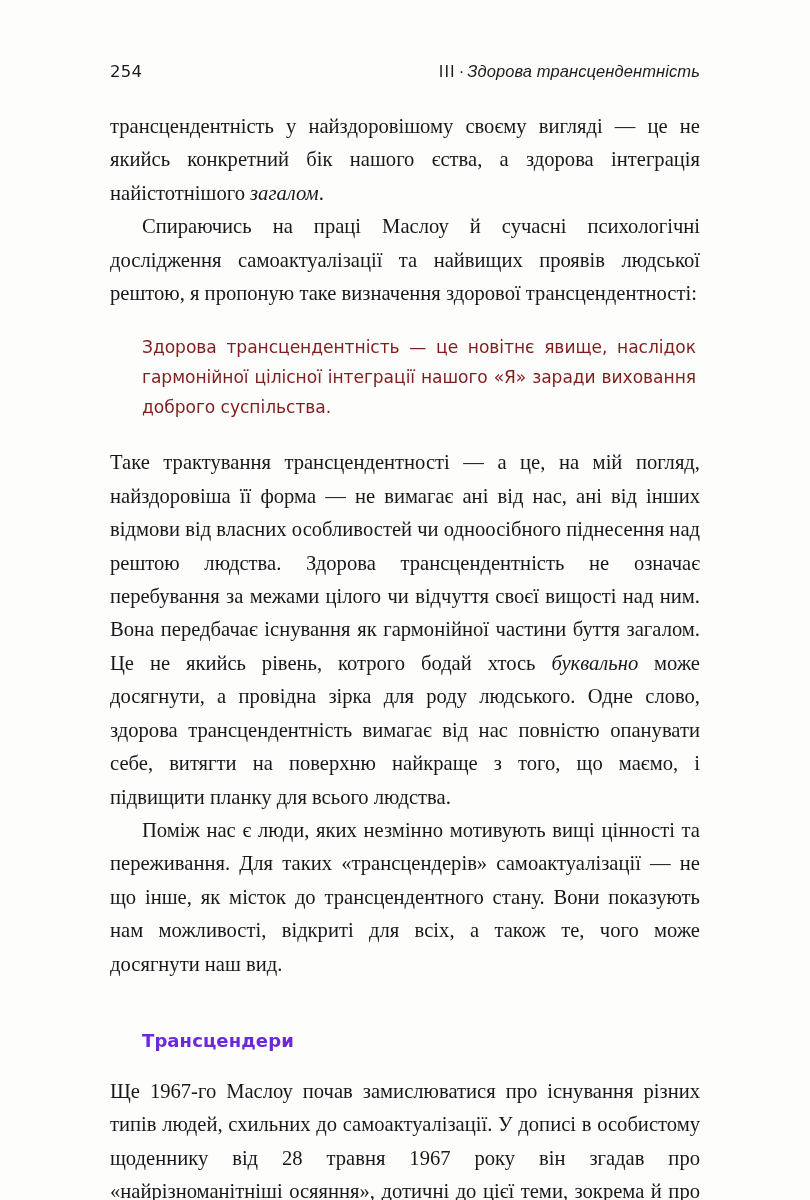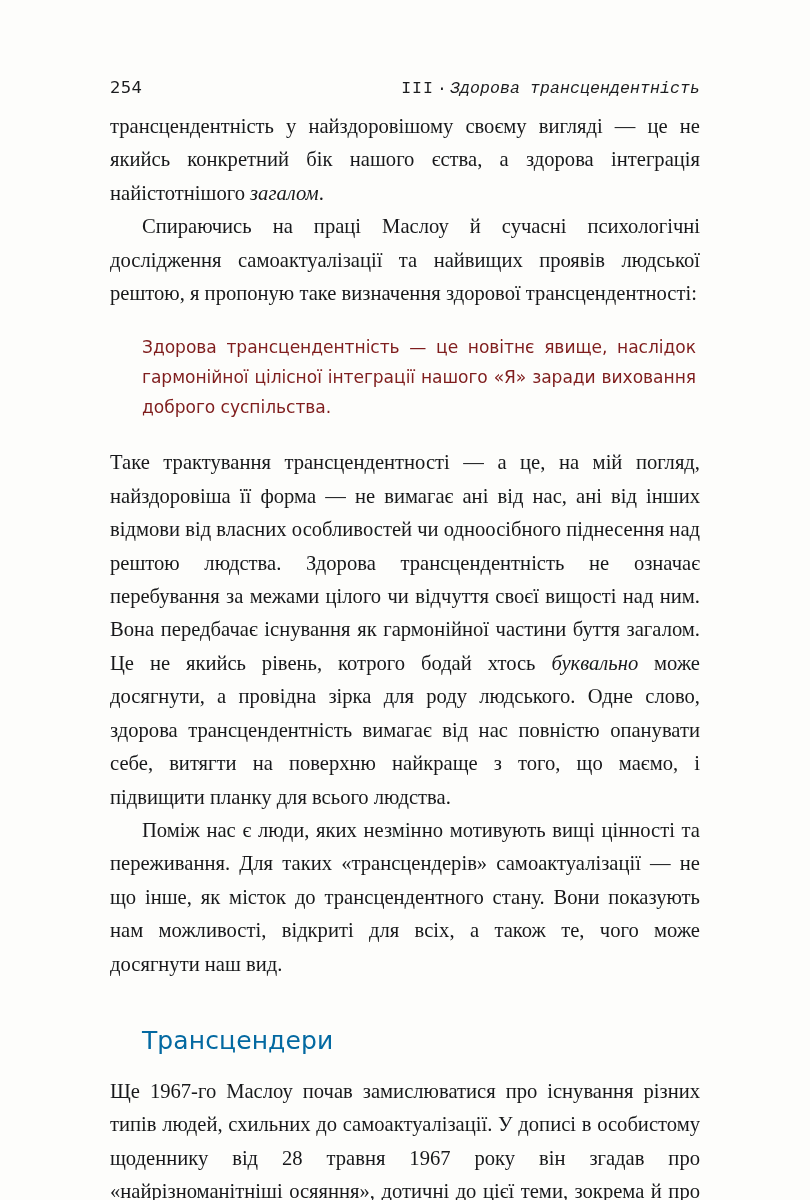--- a/index.html
+++ b/index.html
@@ -20,35 +20,35 @@
     width: 810px;
     height: 1200px;
     box-sizing: border-box;
     background: #fdfdfb;
     overflow: hidden;
   }
 
   
   .running-head {
     position: absolute;
-    top: 78px;
+    top: 62px;
     left: 110px;
     width: 590px;
     display: flex;
     align-items: baseline;
     justify-content: space-between;
   }
   .folio {
     font-family: "DejaVu Sans", "Liberation Sans", sans-serif;
     font-size: 16.5px;
     letter-spacing: 0.2px;
     color: #1b1c1e;
   }
   .head-title {
-    font-family: Liberation Mono, monospace;
+    font-family: Liberation Sans, sans-serif;
     font-style: italic;
     font-size: 16.5px;
     letter-spacing: 0.1px;
     color: #1b1c1e;
     white-space: nowrap;
   }
   .head-title .sep {
     font-style: normal;
     padding: 0 3px;
   }
@@ -98,25 +98,25 @@
     text-align: justify;
     color: #7f1d1d;
     letter-spacing: -0.05px;
   }
 
   
   h2.section-heading {
     margin: 46px 0 20px 0;
     padding-left: 32px;
     font-family: "DejaVu Sans", "Liberation Sans", sans-serif;
-    font-weight: 400;
-    font-size: 25px;
+    font-weight: 700;
+    font-size: 18px;
     line-height: 28px;
     letter-spacing: 0.1px;
-    color: #0369a1;
+    color: #6d28d9;
   }
 </style>
 </head>
 <body>
 
 <div class="page">
 
   <div class="running-head">
     <span class="folio">254</span>
     <span class="head-title">

